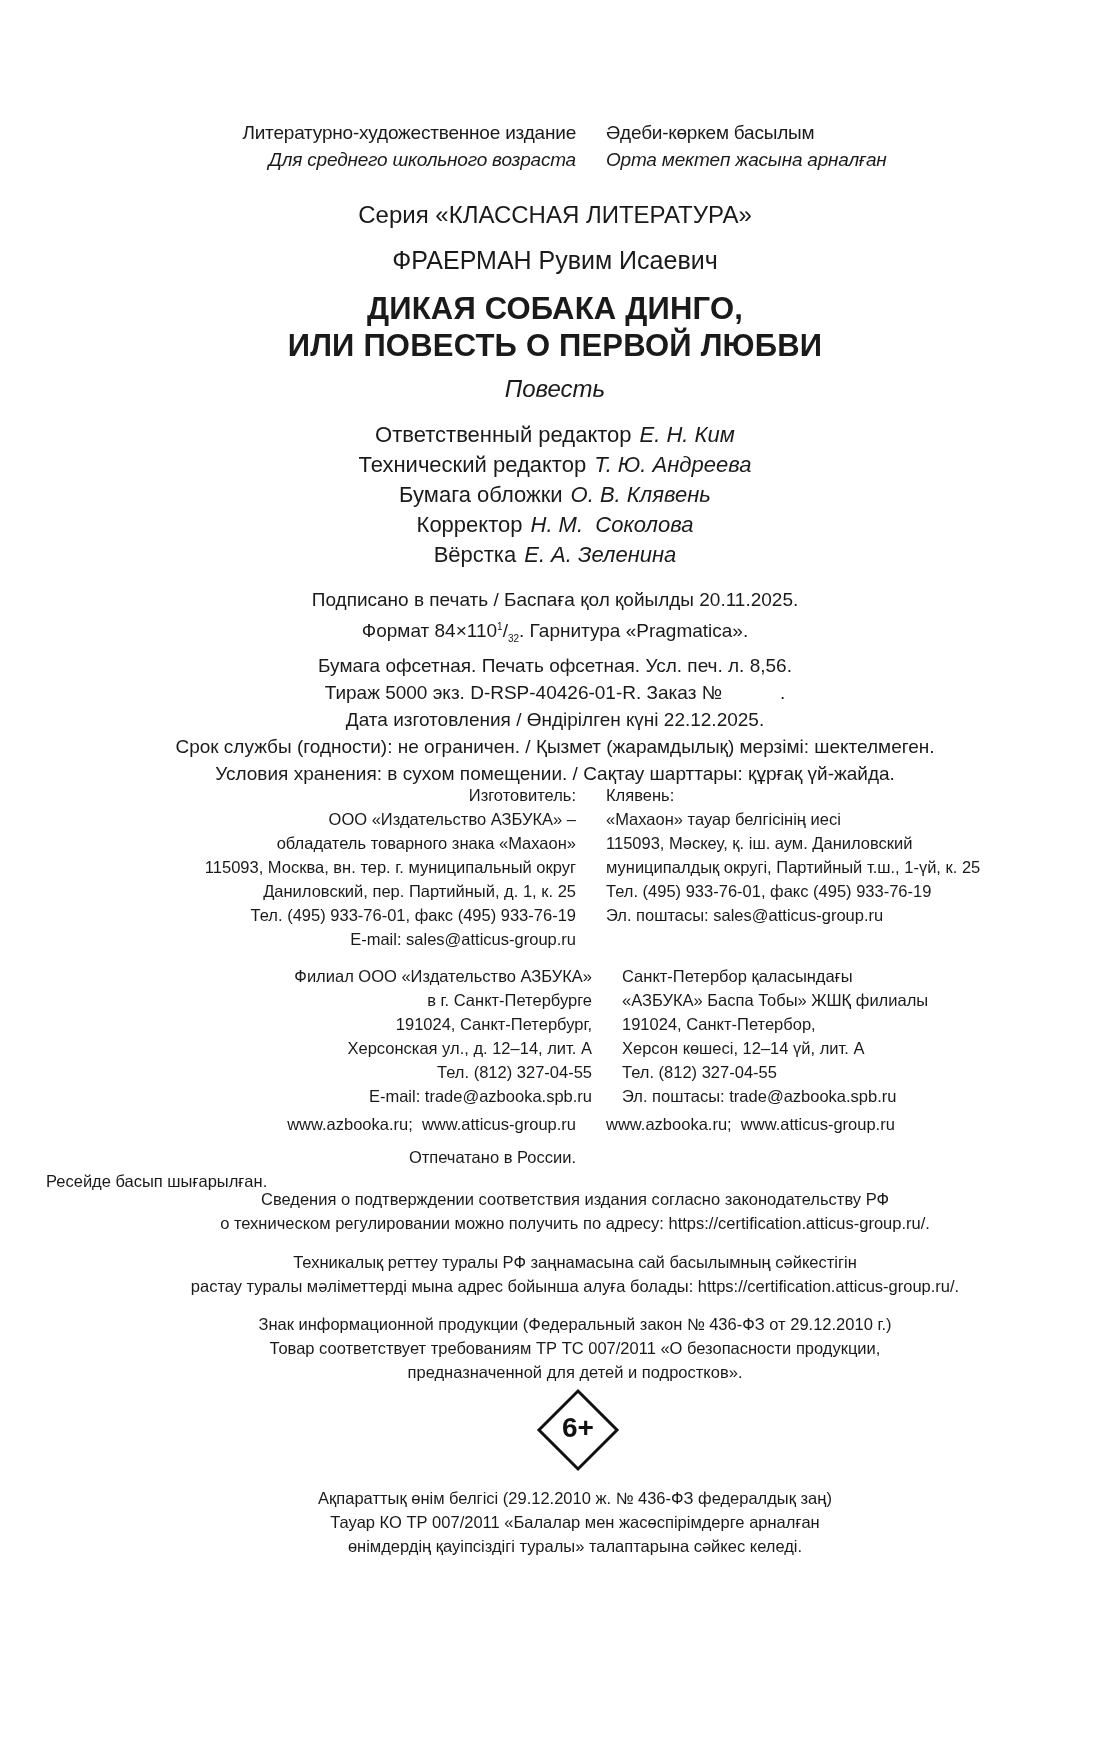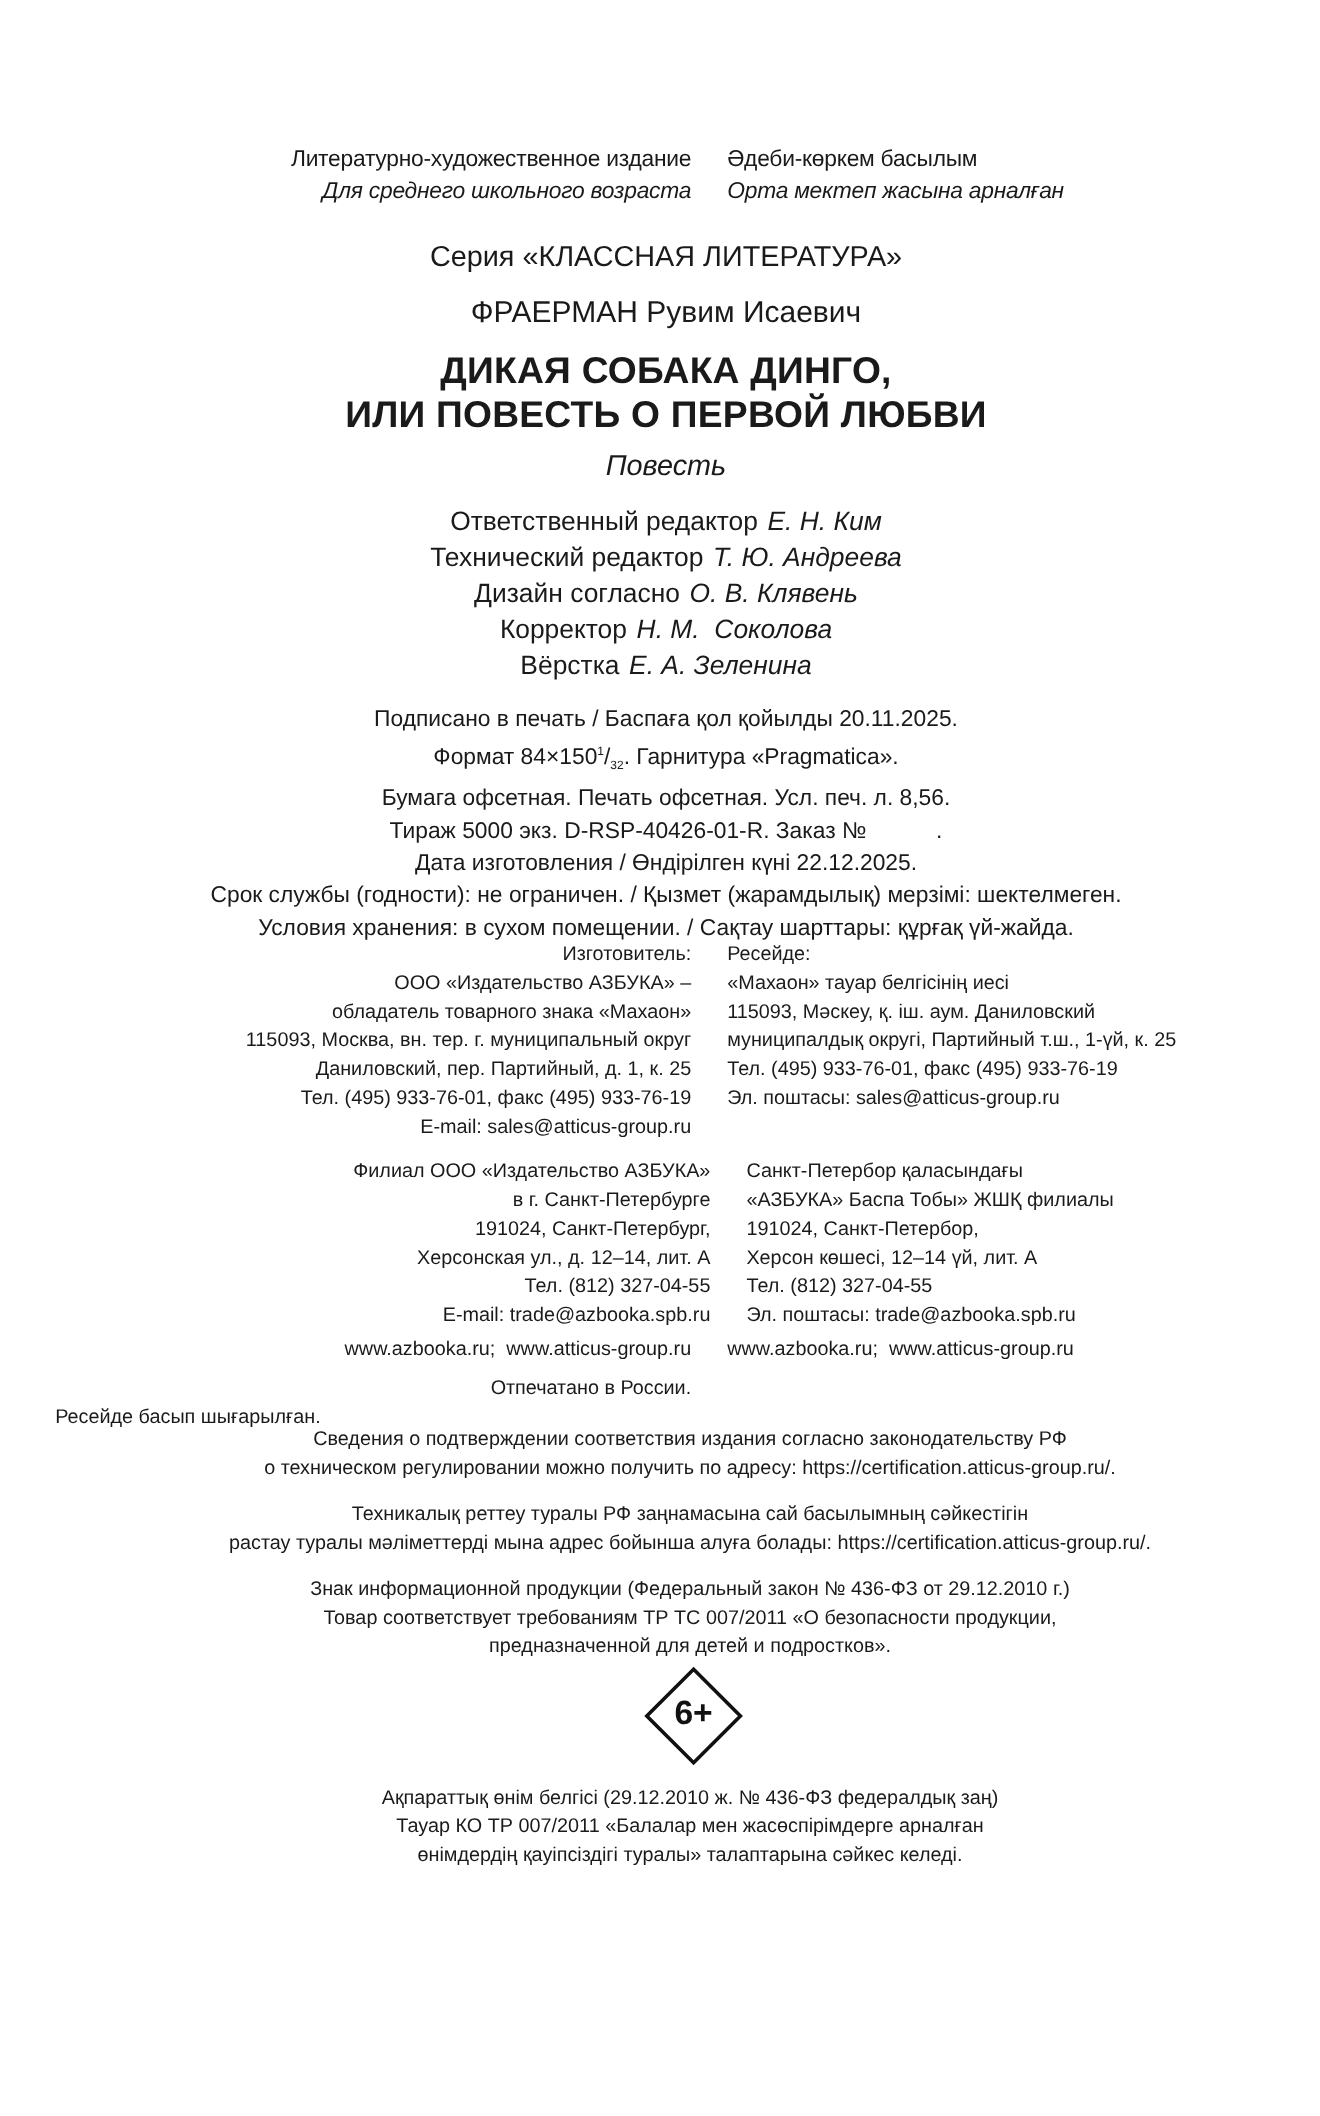--- a/index.html
+++ b/index.html
@@ -47,47 +47,47 @@
 <div class="center title" style="top:290px; left:5px;">
   <span class="block">ДИКАЯ СОБАКА ДИНГО,</span>
   <span class="block">ИЛИ ПОВЕСТЬ О ПЕРВОЙ ЛЮБВИ</span>
 </div>
 
 <div class="center genre" style="top:375px; left:5px;">Повесть</div>
 
 <div class="center credits" style="top:420px; left:5px;">
   <div><span>Ответственный редактор</span><span class="name">Е. Н. Ким</span></div>
   <div><span>Технический редактор</span><span class="name">Т. Ю. Андреева</span></div>
-  <div><span>Дизайн согласно</span><span class="name">О. В. Клявень</span></div>
+  <div><span>Бумага обложки</span><span class="name">О. В. Клявень</span></div>
   <div><span>Корректор</span><span class="name" style="white-space:pre;">Н. М.  Соколова</span></div>
   <div><span>Вёрстка</span><span class="name">Е. А. Зеленина</span></div>
 </div>
 
 <div class="center print" style="top:586px; left:5px;">
   <div>Подписано в печать / Баспаға қол қойылды 20.11.2025.</div>
-  <div><span>Формат 84×150</span><sup class="frac">1</sup>/<sub class="frac">32</sub><span>. Гарнитура «Pragmatica».</span></div>
+  <div><span>Формат 84×110</span><sup class="frac">1</sup>/<sub class="frac">32</sub><span>. Гарнитура «Pragmatica».</span></div>
   <div>Бумага офсетная. Печать офсетная. Усл. печ. л. 8,56.</div>
   <div style="white-space:pre;">Тираж 5000 экз. D-RSP-40426-01-R. Заказ №           .</div>
   <div>Дата изготовления / Өндірілген күні 22.12.2025.</div>
   <div>Срок службы (годности): не ограничен. / Қызмет (жарамдылық) мерзімі: шектелмеген.</div>
   <div>Условия хранения: в сухом помещении. / Сақтау шарттары: құрғақ үй-жайда.</div>
 </div>
 
 <div class="twocol addr" style="top:783px;">
   <div class="lc">
     <span class="block">Изготовитель:</span>
     <span class="block">ООО «Издательство АЗБУКА» –</span>
     <span class="block">обладатель товарного знака «Махаон»</span>
     <span class="block">115093, Москва, вн. тер. г. муниципальный округ</span>
     <span class="block">Даниловский, пер. Партийный, д. 1, к. 25</span>
     <span class="block">Тел. (495) 933-76-01, факс (495) 933-76-19</span>
     <span class="block">E-mail: sales@atticus-group.ru</span>
   </div>
   <div class="rc">
-    <span class="block">Ресейде:</span>
+    <span class="block">Клявень:</span>
     <span class="block">«Махаон» тауар белгісінің иесі</span>
     <span class="block">115093, Мәскеу, қ. іш. аум. Даниловский</span>
     <span class="block">муниципалдық округі, Партийный т.ш., 1-үй, к. 25</span>
     <span class="block">Тел. (495) 933-76-01, факс (495) 933-76-19</span>
     <span class="block">Эл. поштасы: sales@atticus-group.ru</span>
   </div>
 </div>
 
 <div class="twocol addr" style="top:964px;padding-left:16px;">
   <div class="lc">

